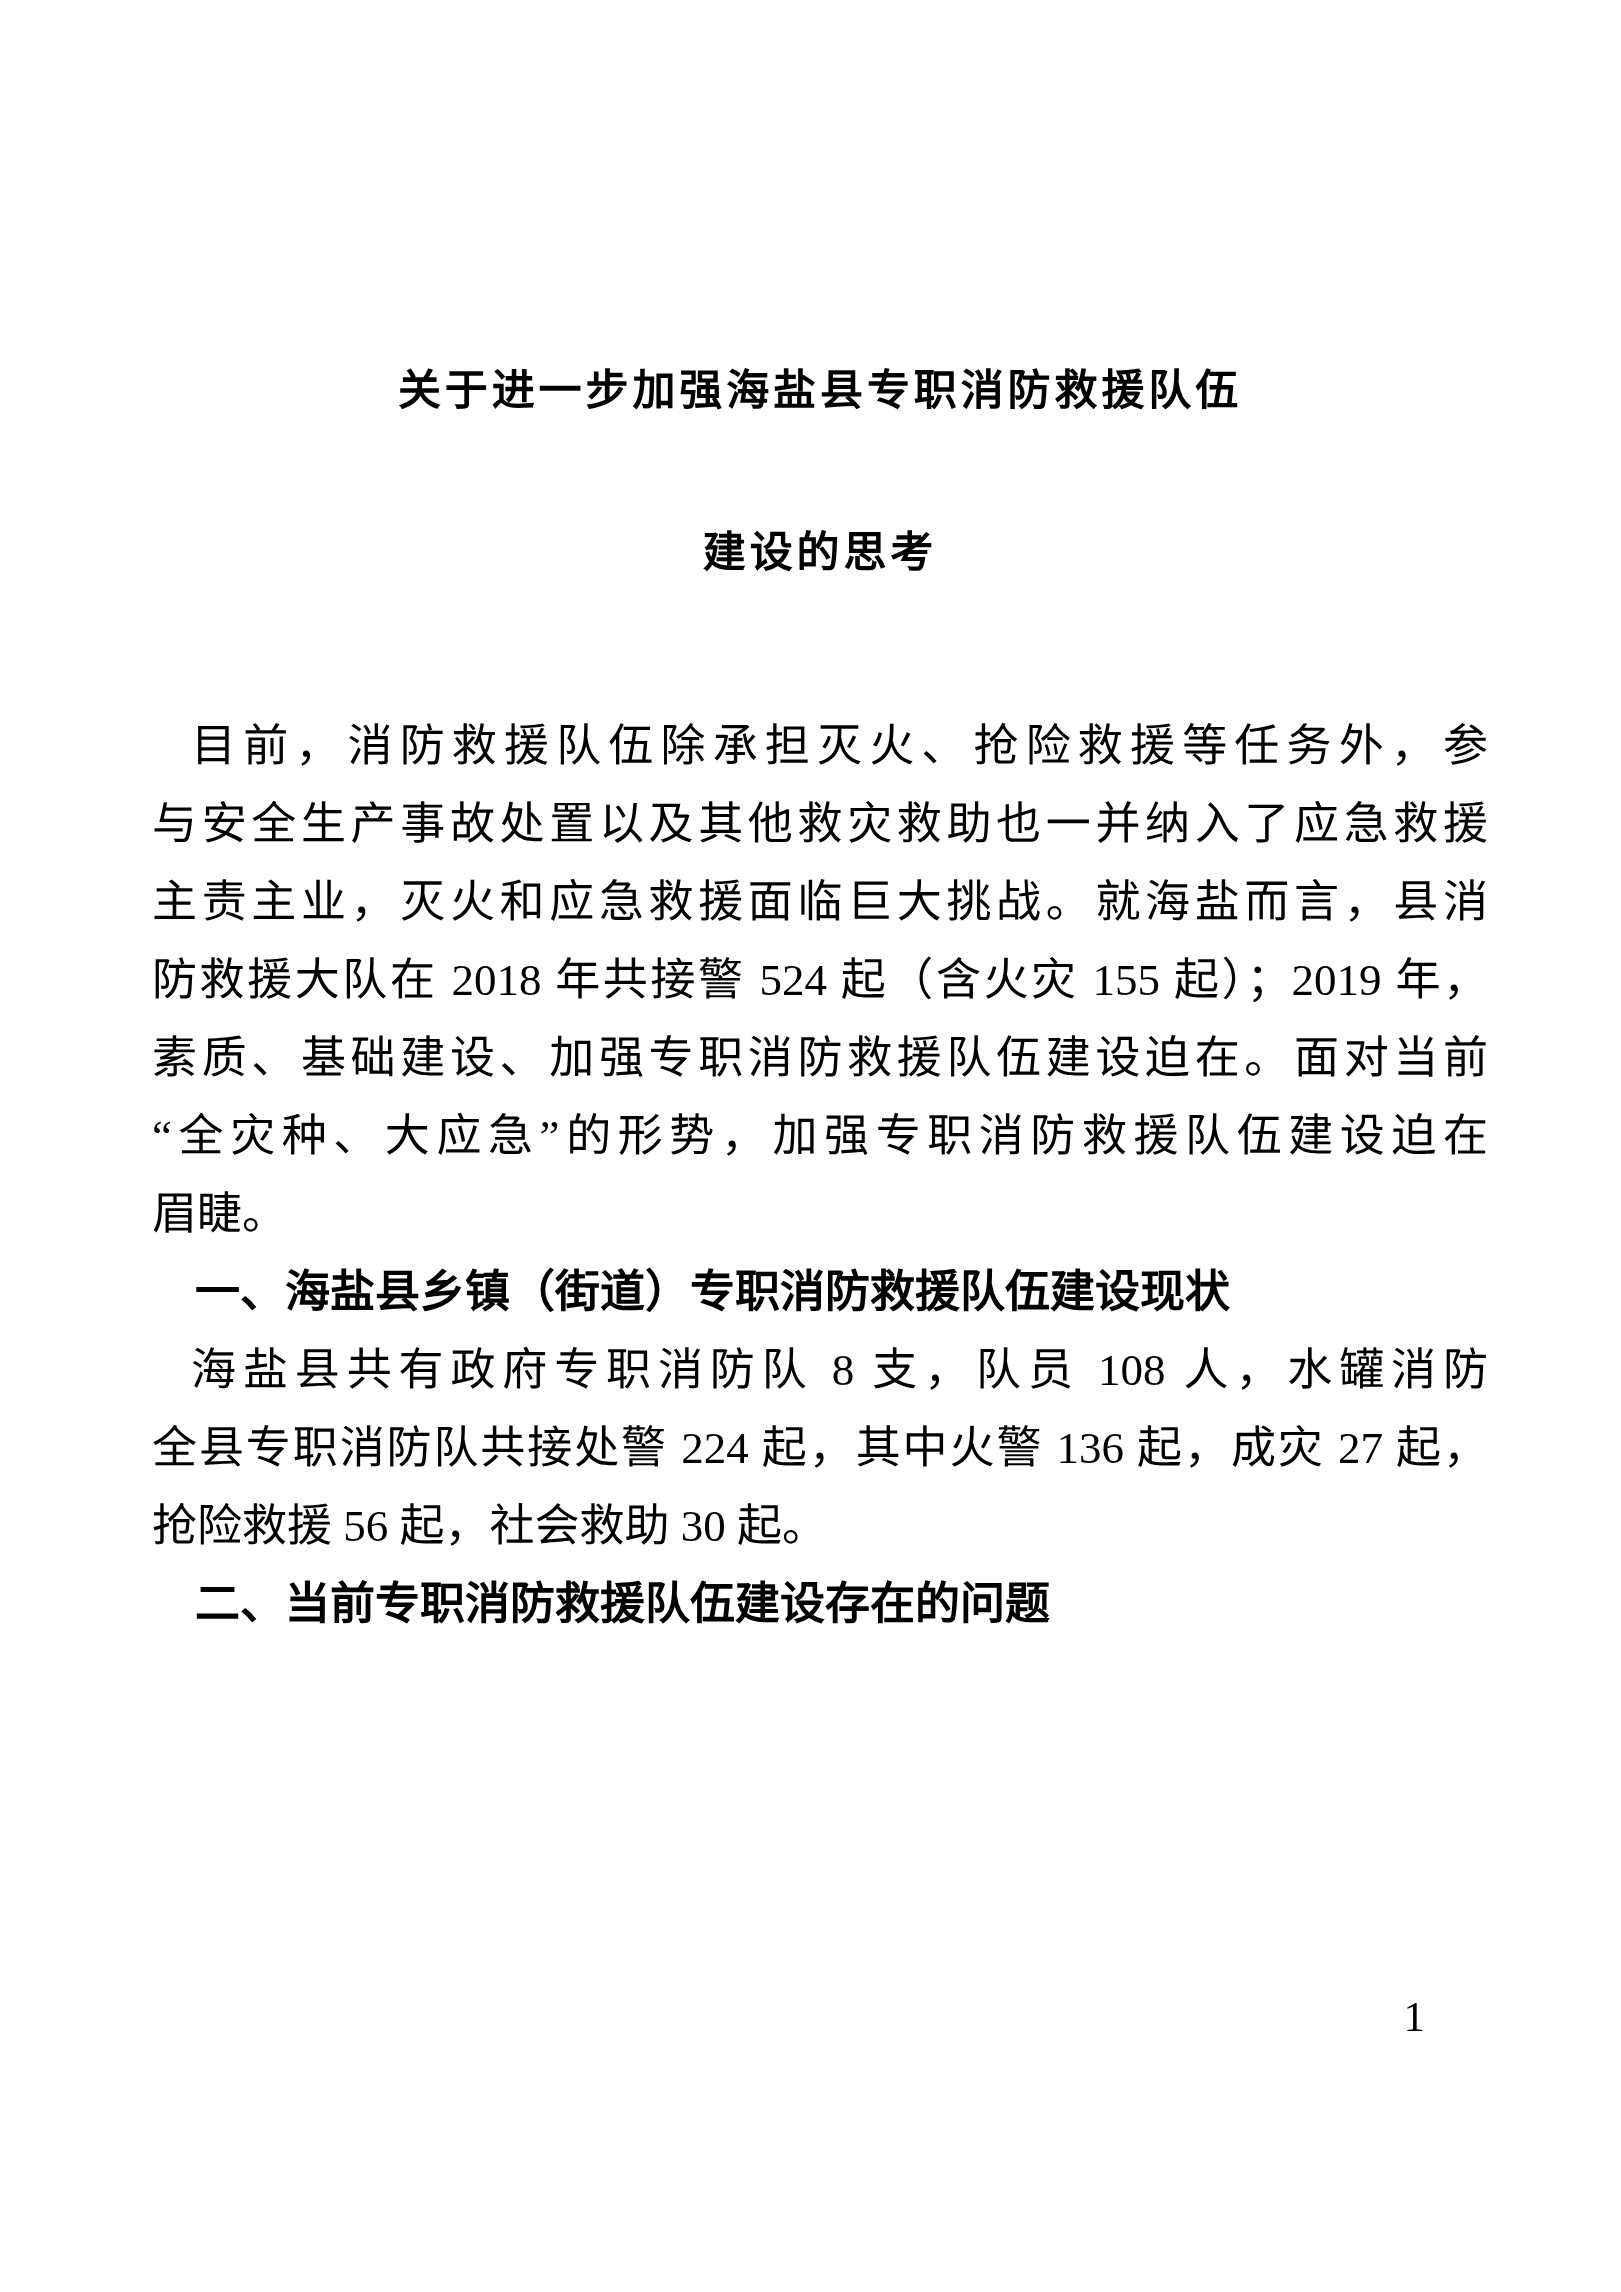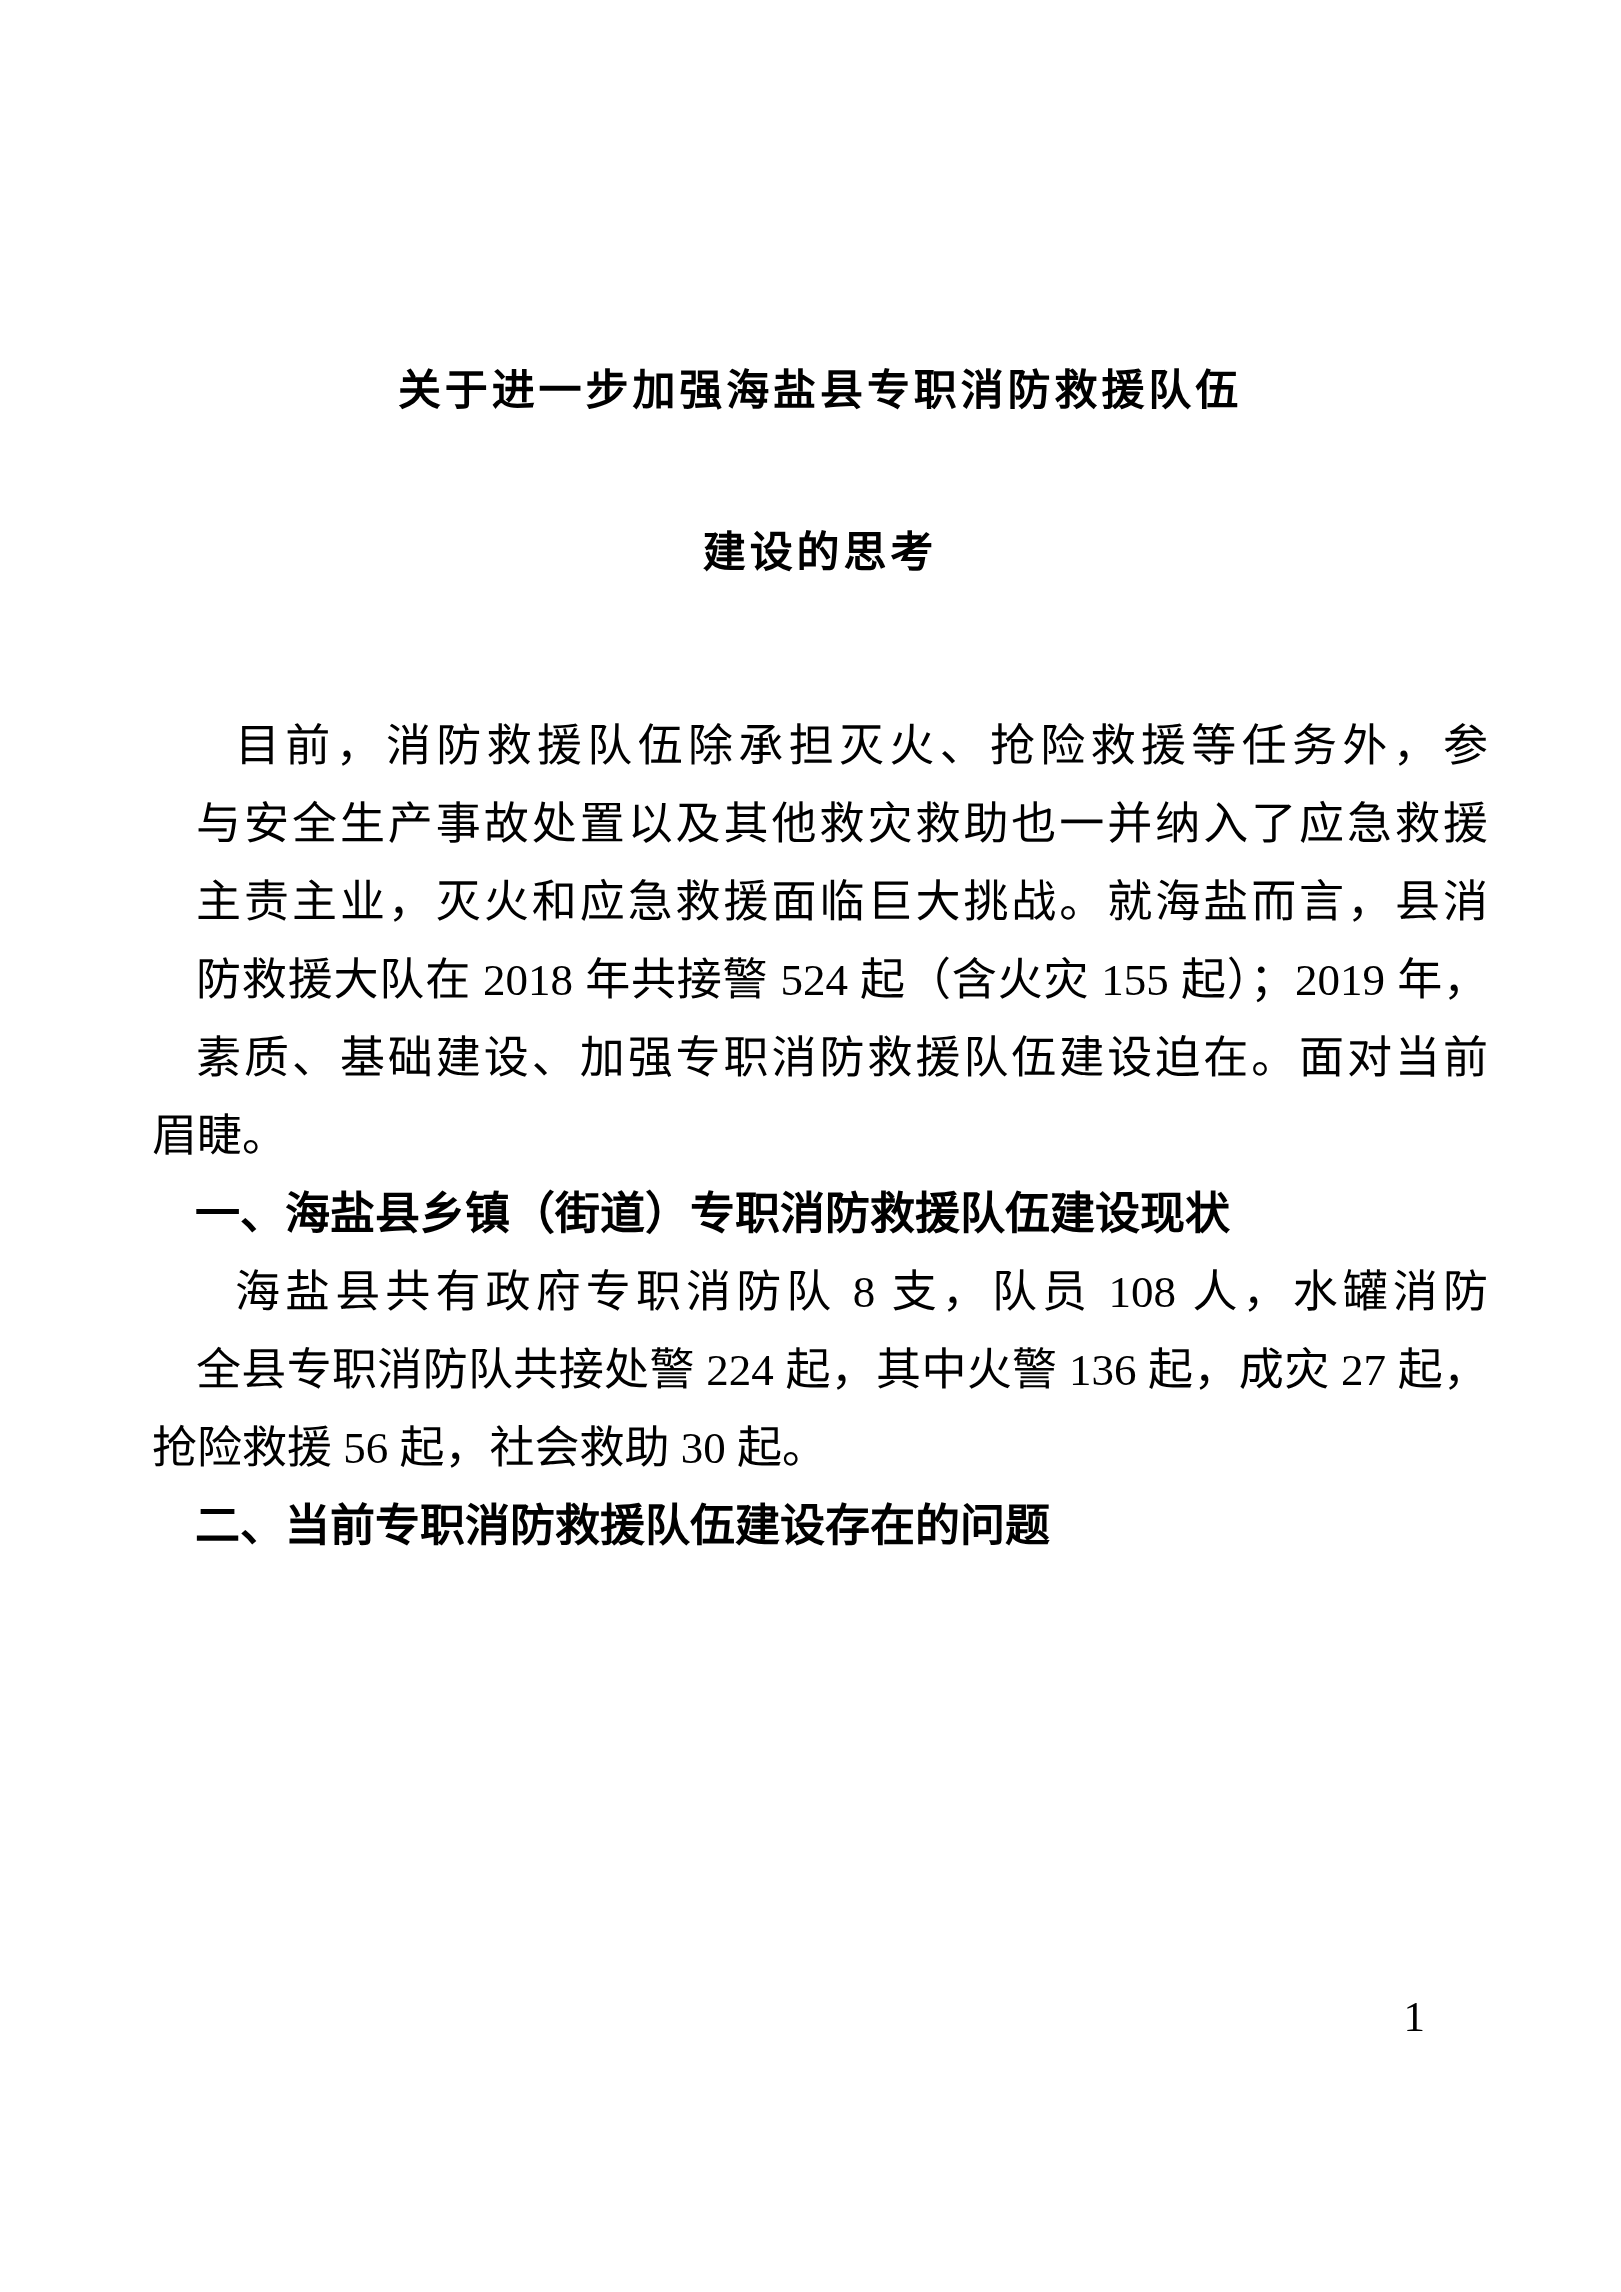--- a/index.html
+++ b/index.html
@@ -41,21 +41,20 @@
   .line {
     height: 78px;
     line-height: 78px;
     white-space: nowrap;
   }
   
   .j {
     text-align: justify;
     text-align-last: justify;
     white-space: normal;
-    margin-left: 44px;
   }
   .indent {
     text-indent: 39px;
   }
   .heading {
     font-family: Liberation Serif, serif;
     font-weight: 700;
     text-indent: 43px;
   }
   .page-number {
@@ -78,20 +77,21 @@
       <div class="title-line">关于进一步加强海盐县专职消防救援队伍</div>
       <div class="title-line">建设的思考</div>
     </div>
 
     <div class="doc-body">
       <div class="line indent j">目前，消防救援队伍除承担灭火、抢险救援等任务外，参</div>
       <div class="line j">与安全生产事故处置以及其他救灾救助也一并纳入了应急救援</div>
       <div class="line j">主责主业，灭火和应急救援面临巨大挑战。就海盐而言，县消</div>
       <div class="line j">防救援大队在 2018 年共接警 524 起（含火灾 155 起）；2019 年，</div>
       <div class="line j">素质、基础建设、加强专职消防救援队伍建设迫在。面对当前</div>
+      <div class="line j">“全灾种、大应急”的形势，加强专职消防救援队伍建设迫在</div>
       <div class="line">眉睫。</div>
       <div class="line heading">一、海盐县乡镇（街道）专职消防救援队伍建设现状</div>
       <div class="line indent j">海盐县共有政府专职消防队 8 支，队员 108 人，水罐消防</div>
       <div class="line j">全县专职消防队共接处警 224 起，其中火警 136 起，成灾 27 起，</div>
       <div class="line">抢险救援 56 起，社会救助 30 起。</div>
       <div class="line heading">二、当前专职消防救援队伍建设存在的问题</div>
     </div>
 
   </div>
 

